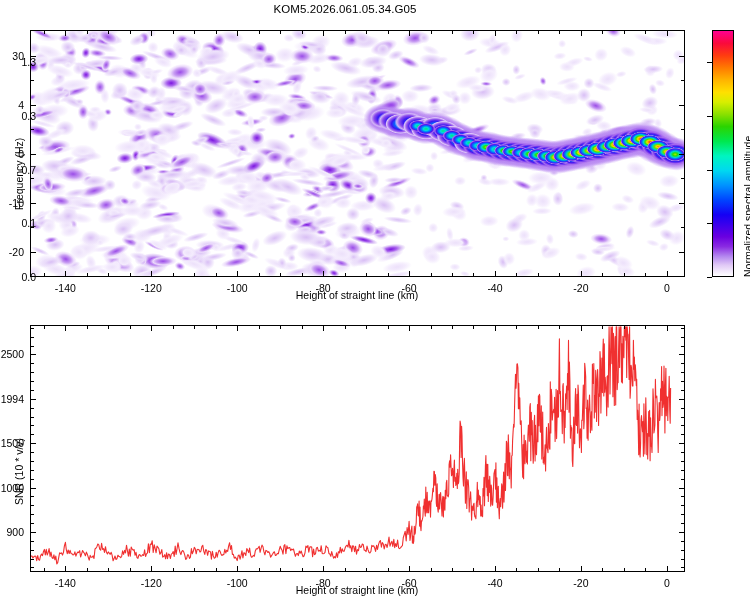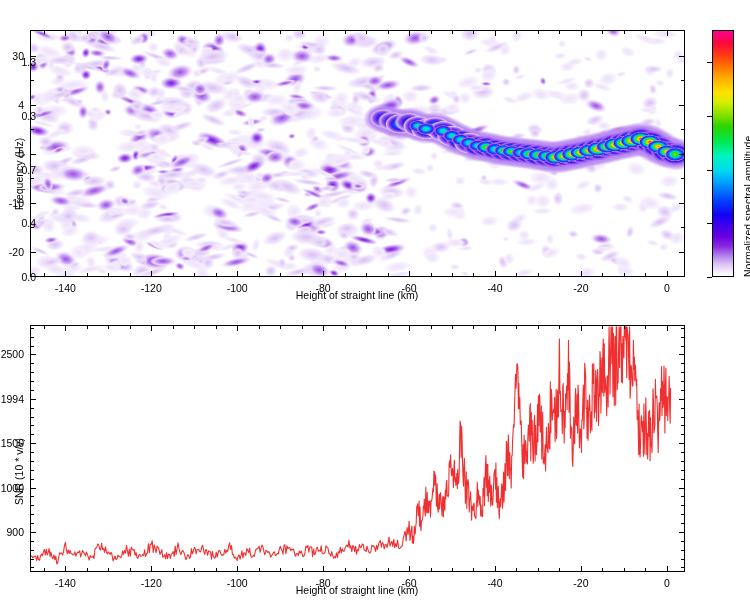--- a/index.html
+++ b/index.html
@@ -77,20 +77,21 @@
   .blob.s7{background:radial-gradient(closest-side,#ff1e20 0%,#ff8c00 14%,#f0e000 28%,#40e000 44%,#00d4d8 60%,#0060ff 75%,#5014f0 88%,#c0a0f2 97%,rgba(255,255,255,0) 100%);}
 
   
   #snr-svg{position:absolute;inset:0;}
 </style>
 </head>
 <body>
 
 <div class="fig">
 
+  <div id="plot-title">KOM5.2026.061.05.34.G05</div>
 
   <div class="panel" id="spec-panel">
     <div class="clip" id="spec-clip">
         <div class="blob n2" style="left:24.138680408573954px;top:213.87735489173792px;width:18.57017182605341px;height:12.360069897025824px;transform:translate(-50%,-50%) rotate(-7.081388134974986deg);"></div>
         <div class="blob n1" style="left:289.7902756869536px;top:10.758635151432827px;width:20.246022220235318px;height:15.26972882123664px;transform:translate(-50%,-50%) rotate(-11.5321971825324deg);"></div>
         <div class="blob n2" style="left:46.464419091635044px;top:169.18409951846115px;width:27.457173860166222px;height:7.731960200704634px;transform:translate(-50%,-50%) rotate(9.771934465970844deg);"></div>
         <div class="blob n3" style="left:118.37787748707188px;top:78.96810440928675px;width:23.110131555702537px;height:13.404644371476024px;transform:translate(-50%,-50%) rotate(17.132631049025804deg);"></div>
         <div class="blob n2" style="left:217.98376707883406px;top:61.59872493124567px;width:13.634084690827876px;height:9.635978585109115px;transform:translate(-50%,-50%) rotate(6.141483865212649deg);"></div>
         <div class="blob n2" style="left:297.2985435662681px;top:228.15133482334204px;width:21.873863003682345px;height:11.749757236335427px;transform:translate(-50%,-50%) rotate(3.4570860327221453deg);"></div>
         <div class="blob n1" style="left:317.2337006354509px;top:121.7921064409893px;width:10.206677766982466px;height:6.88178429286927px;transform:translate(-50%,-50%) rotate(9.531072375830263deg);"></div>
@@ -1095,21 +1096,21 @@
   <div class="axtitle" id="spec-xtitle" style="left:357px;top:289px;transform:translateX(-50%);">Height of straight line (km)</div>
   <div class="axtitle rot" id="spec-ytitle" style="left:13px;top:210px;transform:rotate(-90deg);">Frequency (Hz)</div>
 
   <div id="colorbar-wrap">
     <div id="colorbar"></div>
   </div>
   <div id="cb-ticks">
       <div style="position:absolute;left:707px;top:277px;width:5px;height:1px;background:#000;"></div>
       <div class="cblabel" style="top:277px;">0.0</div>
       <div style="position:absolute;left:707px;top:223.30434782608697px;width:5px;height:1px;background:#000;"></div>
-      <div class="cblabel" style="top:223.30434782608697px;">0.4</div>
+      <div class="cblabel" style="top:223.30434782608697px;">0.1</div>
       <div style="position:absolute;left:707px;top:169.60869565217394px;width:5px;height:1px;background:#000;"></div>
       <div class="cblabel" style="top:169.60869565217394px;">0.7</div>
       <div style="position:absolute;left:707px;top:115.9130434782609px;width:5px;height:1px;background:#000;"></div>
       <div class="cblabel" style="top:115.9130434782609px;">0.3</div>
       <div style="position:absolute;left:707px;top:62.21739130434784px;width:5px;height:1px;background:#000;"></div>
       <div class="cblabel" style="top:62.21739130434784px;">1.3</div>
     </div>
   <div id="cb-title">Normalized spectral amplitude</div>
 
   <div class="panel" id="snr-panel">

